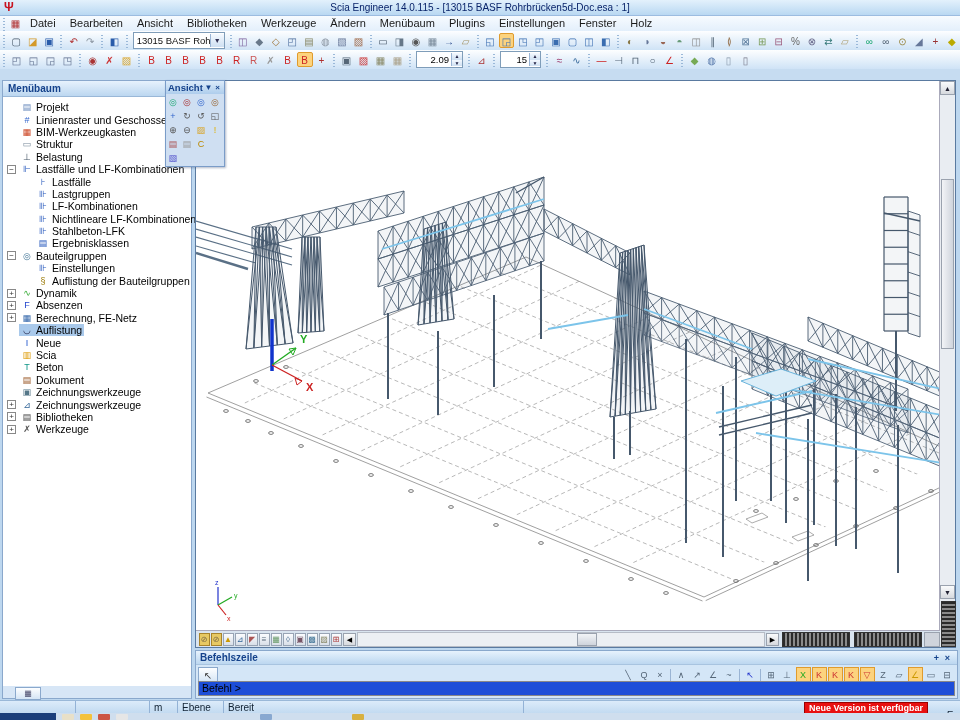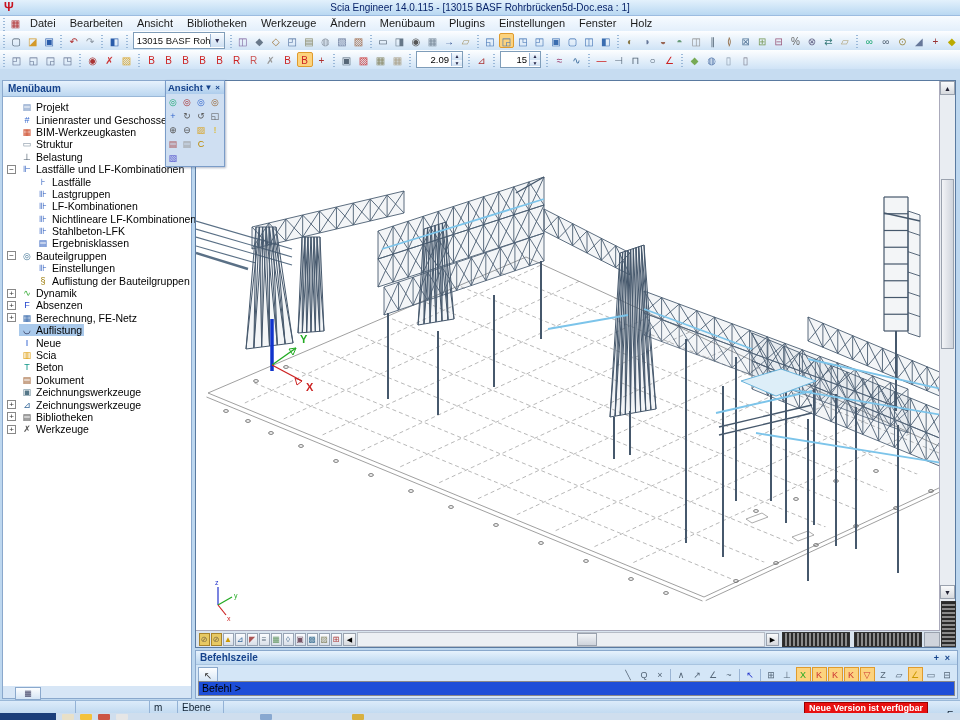--- a/index.html
+++ b/index.html
@@ -1239,20 +1239,21 @@
         </div>
     </div>
     <div class="cmd-input">Befehl &gt;</div>
   </div>
 
   <div class="statusbar" id="statusbar">
     <div class="st-cell" style="width: 76px;"></div>
       <div class="st-cell" style="width: 74px;"></div>
       <div class="st-cell" style="width: 28px;">m</div>
       <div class="st-cell" style="width: 46px;">Ebene XY</div>
+      <div class="st-cell" style="width: 300px;">Bereit</div>
       <div class="badge">Neue Version ist verfügbar</div>
     <div class="st-right">Fa</div>
   </div>
 
   <div class="taskbar">
     <div class="tb-start"></div>
     <div class="tb-stub" style="left:62px;background:#e8e0c8;"></div>
     <div class="tb-stub" style="left:80px;background:#f4c23c;"></div>
     <div class="tb-stub" style="left:98px;background:#cc5544;"></div>
     <div class="tb-stub" style="left:116px;background:#e6e6e6;"></div>

